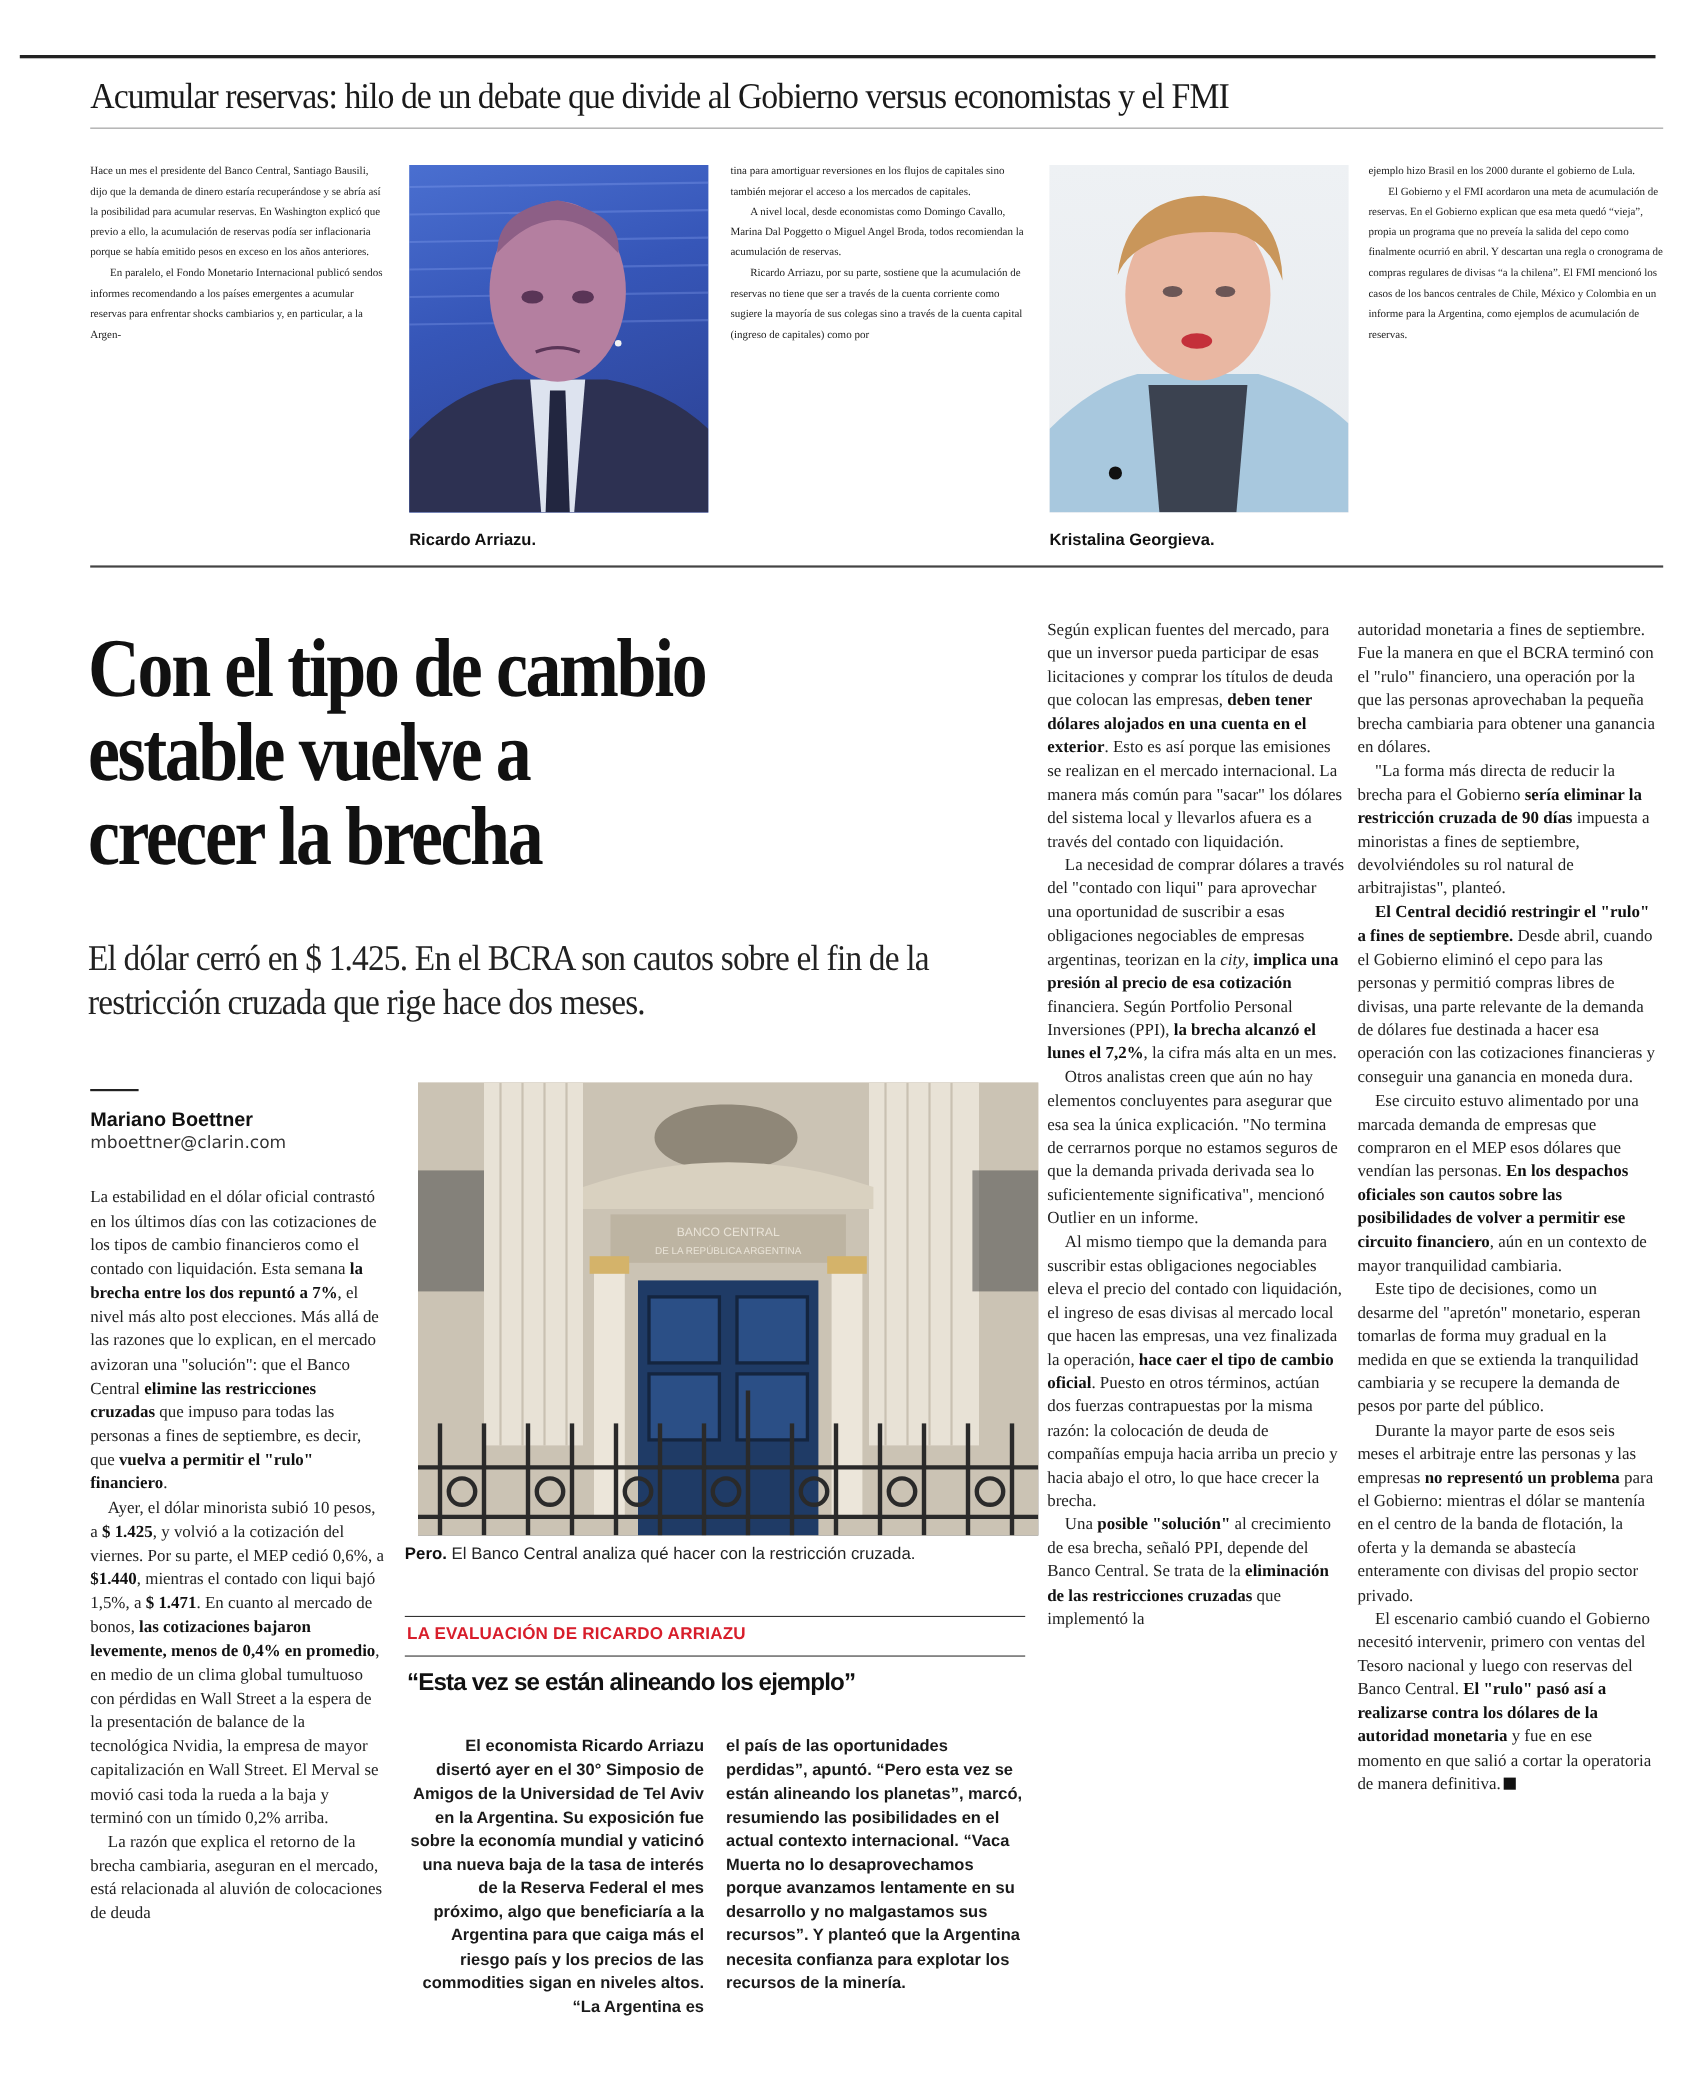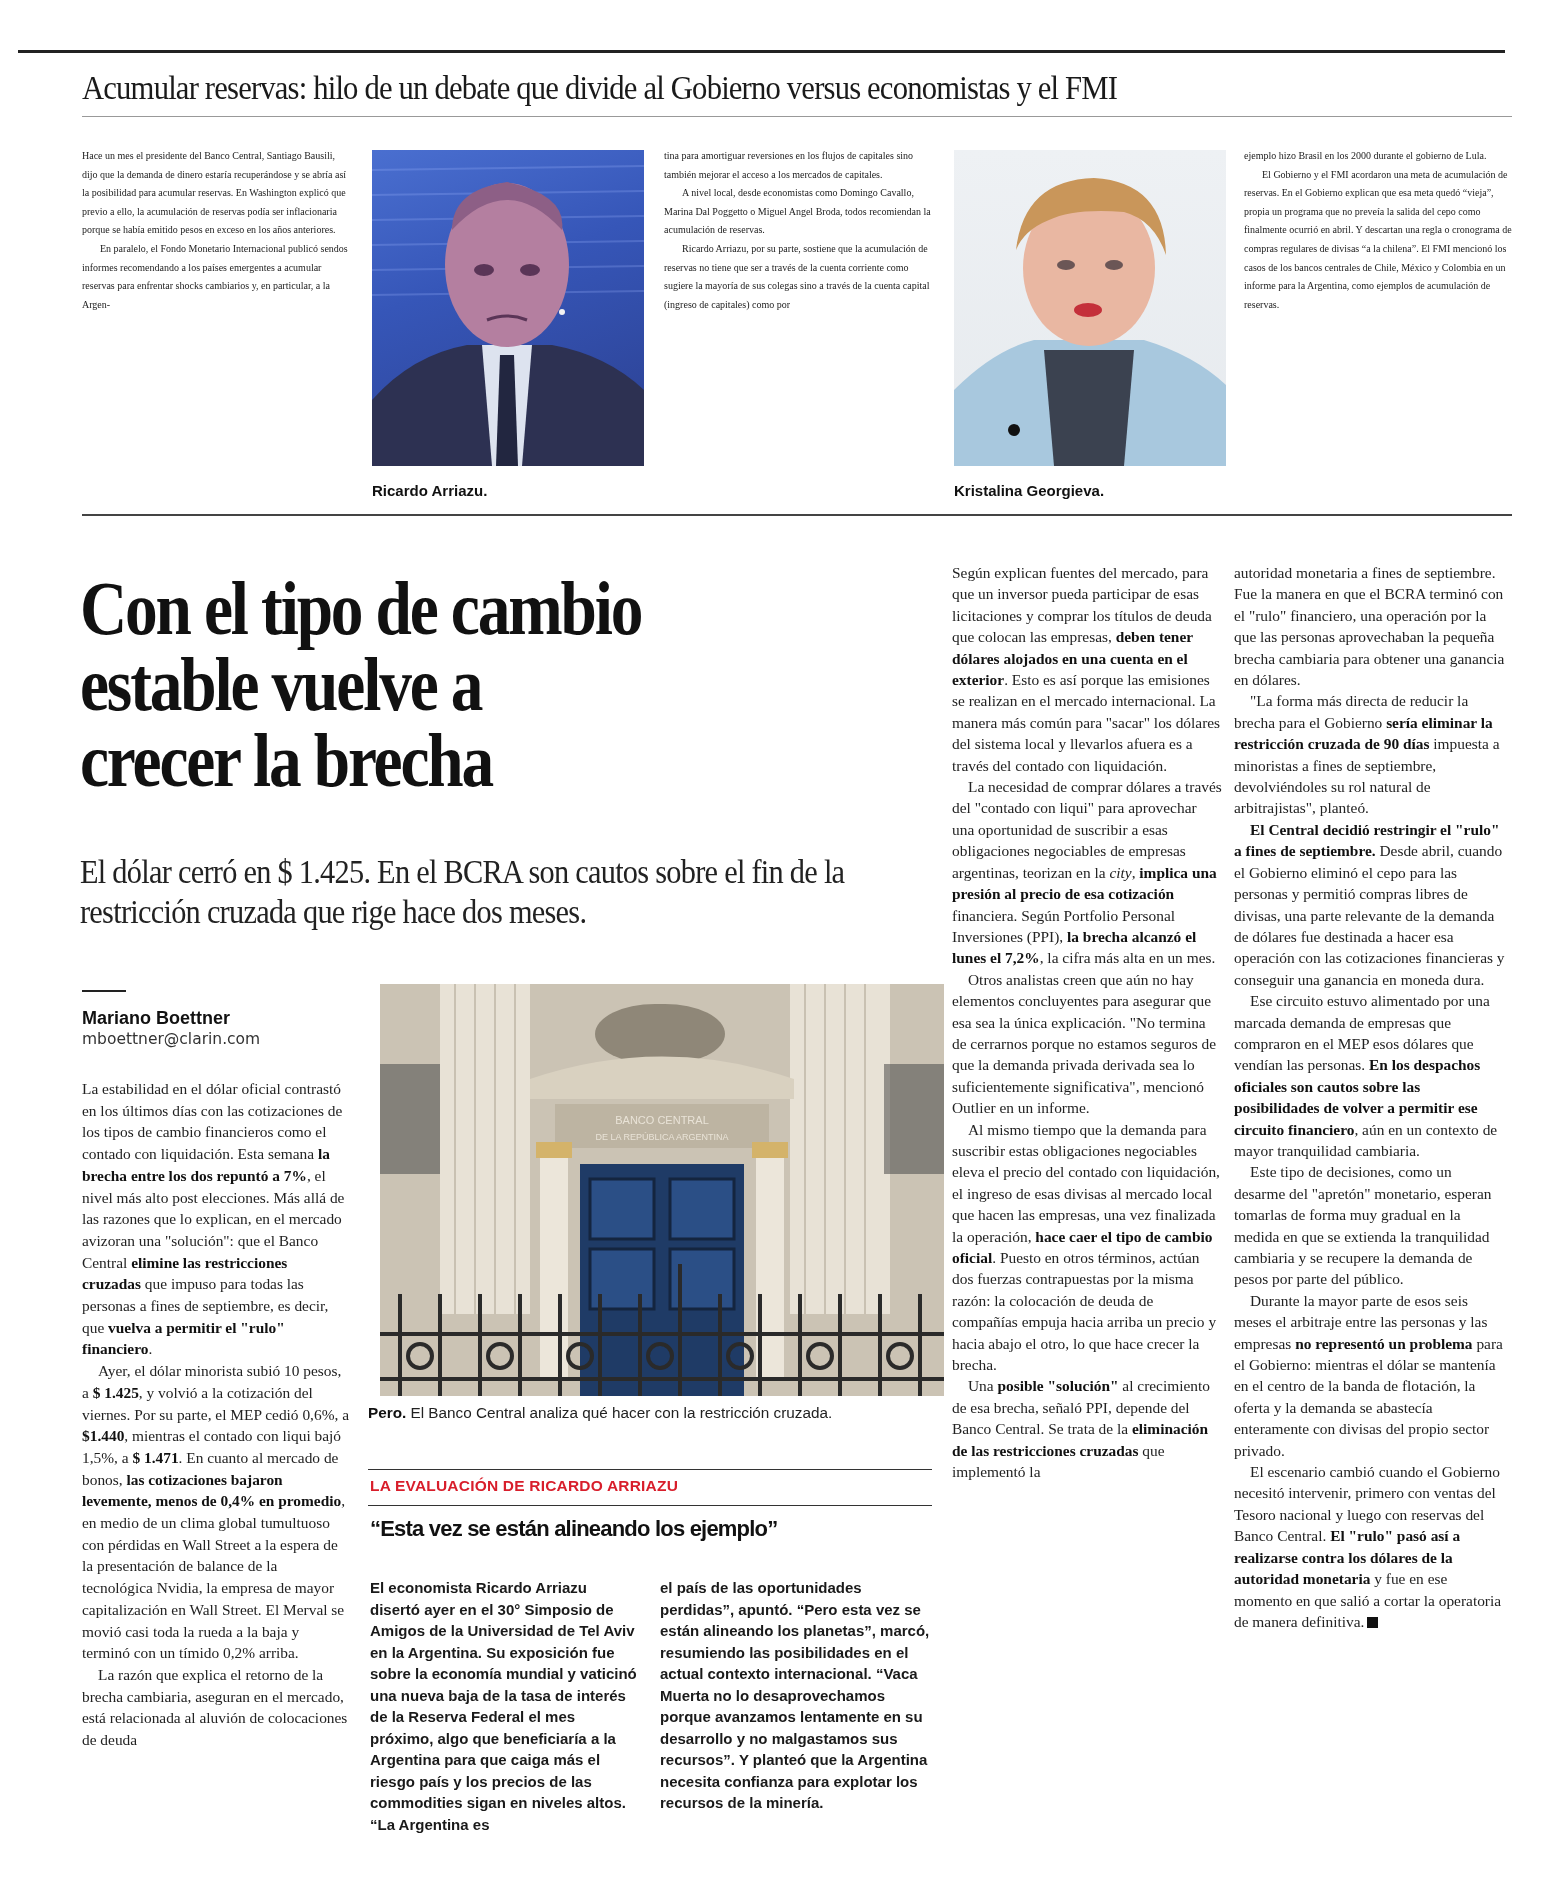--- a/index.html
+++ b/index.html
@@ -66,21 +66,21 @@
   .bcra-caption {
     left: 368px; top: 1404px; font-family: "Liberation Sans", sans-serif; font-size: 15.3px; color: #222; white-space: nowrap;
   }
   .bcra-caption b { color: #111; }
 
   .box-rule1 { left: 368px; top: 1469px; width: 564px; height: 1px; background: #333; }
   .box-kicker { left: 370px; top: 1477px; font-family: "Liberation Sans", sans-serif; font-weight: bold; font-size: 15.5px; color: #d81e2b; letter-spacing: 0.2px; }
   .box-rule2 { left: 368px; top: 1505px; width: 564px; height: 1px; background: #333; }
   .box-title { left: 370px; top: 1516px; font-family: "Liberation Sans", sans-serif; font-weight: bold; font-size: 22px; color: #111; letter-spacing: -0.8px; white-space: nowrap; }
   .box-col { font-family: "Liberation Sans", sans-serif; font-weight: bold; font-size: 15px; line-height: 21.5px; color: #1a1a1a; width: 270px; }
-  .b1 { left: 370px; top: 1577px; }
+  .b1 { left: 370px; top: 1577px; text-align: right; }
   .b2 { left: 660px; top: 1577px; }
   .end-mark { display: inline-block; width: 11px; height: 11px; background: #111; margin-left: 3px; vertical-align: -1px; }
 
   svg { display: block; }
 </style>
 </head>
 <body>
 
 <div class="abs rule-top"></div>
 <div class="abs top-headline">Acumular reservas: hilo de un debate que divide al Gobierno versus economistas y el FMI</div>

